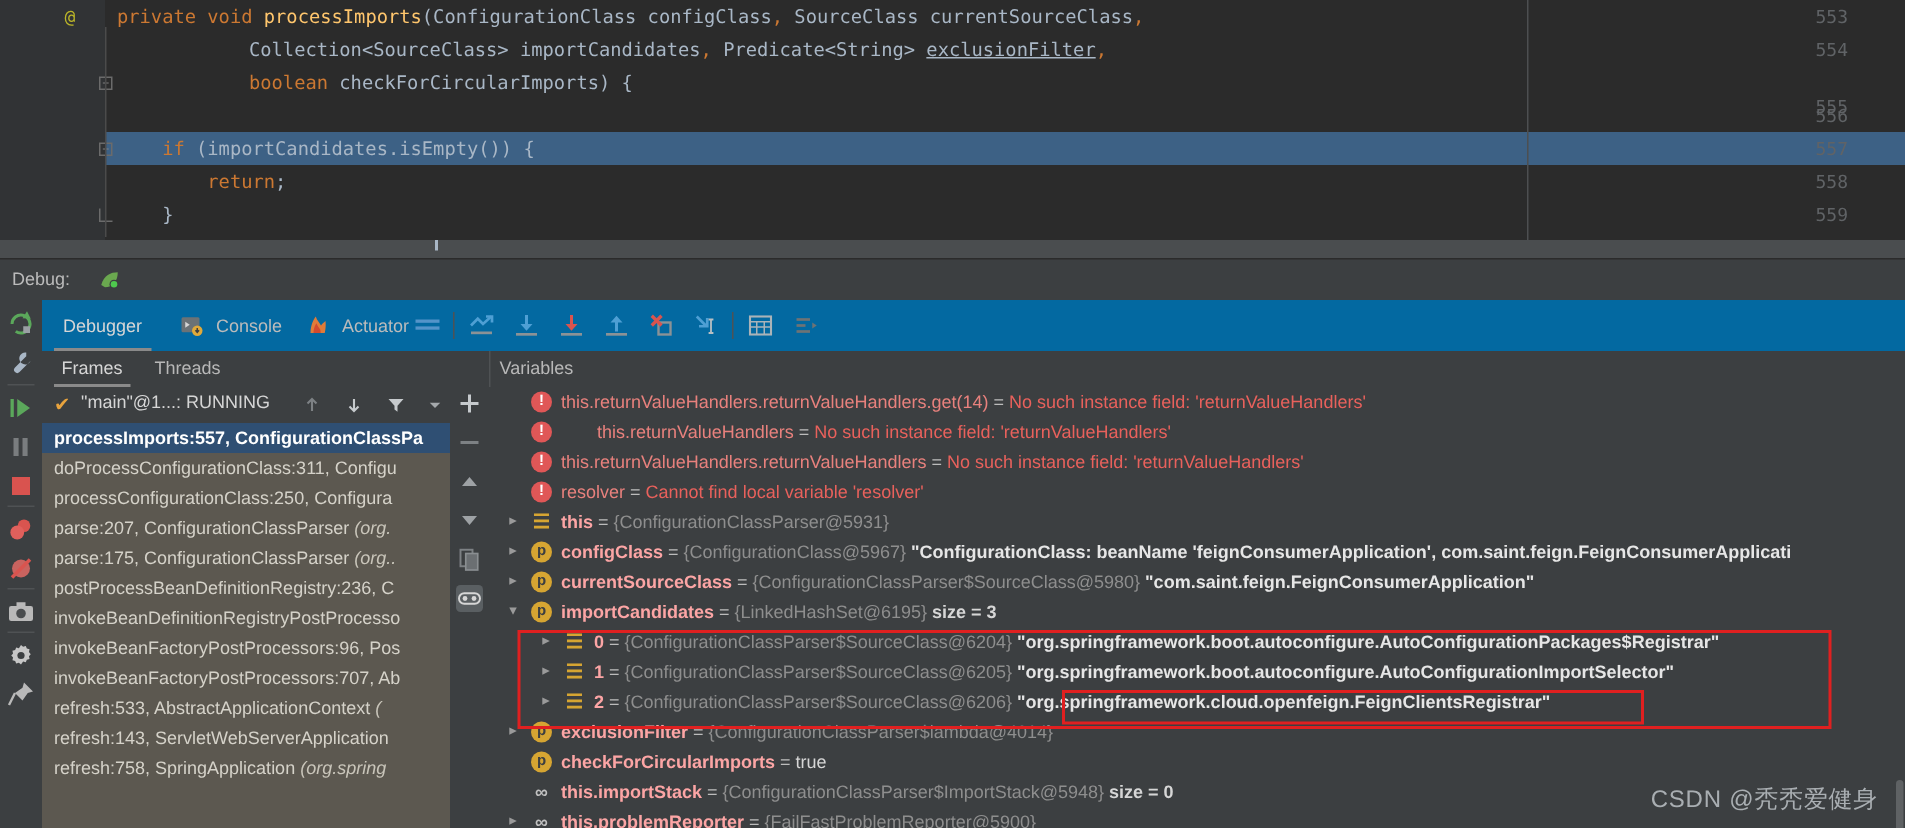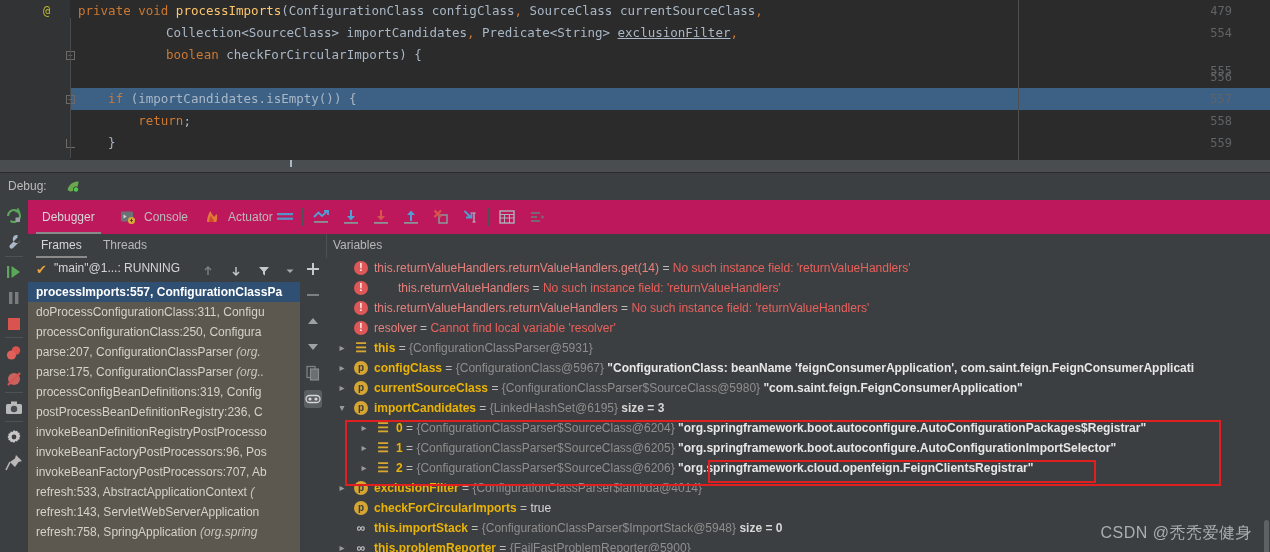--- a/index.html
+++ b/index.html
@@ -99,21 +99,21 @@
   .vtb-btn {
     position: absolute; left: 4px; width: 20px; height: 20px;
   }
   .vtb-sep {
     position: absolute; left: 5px; width: 18px; height: 1px; background: #4f5254;
   }
 
   
   .dbg-toolbar {
     position: absolute; left: 28px; top: 200px; width: 1242px; height: 34px;
-    background: #be185d;
+    background: #0369a1;
   }
   .dbg-tab {
     position: absolute; top: 0; height: 34px; line-height: 34px;
     font-size: 12px; color: #bbbbbb; padding: 0 6px;
   }
   .dbg-tab.active {
     color: #d6d6d6; border-bottom: 2px solid #8a8a8a;
   }
   .dbg-tab-ic { position: absolute; top: 9px; width: 16px; height: 16px; }
   .tb-sep {
@@ -187,21 +187,21 @@
     font-weight: bold; color: #3c3f41;
   }
   .badge-p { background: #d6a532; }
   .badge-err { background: #e05757; color: #fff; border-radius: 50%; }
   .badge-list {
     background: none; color: #d6a532; font-size: 13px; line-height: 14px;
   }
   .badge-oo { background: none; color: #c0c0c0; font-size: 12px; }
   .var-text { position: absolute; left: 48px; top: 0; }
   .vname { color: #e8817d; }
-  .vname-b { color: #eab308; font-weight: bold; }
+  .vname-b { color: #fca5a5; font-weight: bold; }
   .veq { color: #bcbcbc; }
   .vref { color: #8e8e8e; }
   .vstr { color: #e6e6e6; font-weight: bold; }
   .verr { color: #e8615c; }
   .vnum { color: #d6d6d6; font-weight: bold; }
   .vbool { color: #d6d6d6; }
 
   .redbox-outer {
     position: absolute; left: 345px; top: 420px;
     width: 876px; height: 66px;
@@ -236,21 +236,21 @@
 </head>
 <body>
 
 <div class="app">
 
   <div class="editor">
     <div class="hl-row" style="top:88px;"></div>
     <div class="gutter"></div>
     <div class="editor-divider" style="left:1018px;"></div>
     <div id="editor-lines">
-        <div class="gutter-num" style="top: 4px;">479</div>
+        <div class="gutter-num" style="top: 4px;">553</div>
         <div class="gutter-at" style="top: 4px;">@</div>
         <div class="code-line" style="top: 0px; padding-left: 0px; text-align: center;"><span class="kw">private </span><span class="kw">void </span><span class="mth">processImports</span><span>(ConfigurationClass configClass</span><span class="pn">,</span><span> SourceClass currentSourceClass</span><span class="pn">,</span></div>
         <div class="gutter-num" style="top: 26px;">554</div>
         <div class="code-line" style="top: 22px; padding-left: 88px;"><span>Collection&lt;SourceClass&gt; importCandidates</span><span class="pn">,</span><span> Predicate&lt;String&gt; </span><span class="param-ul">exclusionFilter</span><span class="pn">,</span></div>
         <div class="gutter-num" style="top: 48px; margin-top: 16px;">555</div>
         <div class="fold-marker" style="top: 51px;">−</div>
         <div class="code-line" style="top: 44px; padding-left: 88px;"><span class="kw">boolean </span><span>checkForCircularImports) {</span></div>
         <div class="gutter-num" style="top: 70px;">556</div>
         <div class="code-line" style="top: 66px; padding-left: 0px;"></div>
         <div class="gutter-num" style="top: 92px;">557</div>
@@ -476,21 +476,20 @@
             <path d="M2.5 4.5 L6 8 L9.5 4.5 Z" fill="#a5a9ac"></path>
           </svg>
       </span>
     </div>
     <div class="frames-list" id="frames-list">
         <div class="frame-item selected"><span>processImports:557, ConfigurationClassPa</span></div>
         <div class="frame-item"><span>doProcessConfigurationClass:311, Configu</span></div>
         <div class="frame-item"><span>processConfigurationClass:250, Configura</span></div>
         <div class="frame-item"><span>parse:207, ConfigurationClassParser </span><i>(org.</i></div>
         <div class="frame-item"><span>parse:175, ConfigurationClassParser </span><i>(org..</i></div>
-        <div class="frame-item"><span>processConfigBeanDefinitions:319, Config</span></div>
         <div class="frame-item"><span>postProcessBeanDefinitionRegistry:236, C</span></div>
         <div class="frame-item"><span>invokeBeanDefinitionRegistryPostProcesso</span></div>
         <div class="frame-item"><span>invokeBeanFactoryPostProcessors:96, Pos</span></div>
         <div class="frame-item"><span>invokeBeanFactoryPostProcessors:707, Ab</span></div>
         <div class="frame-item"><span>refresh:533, AbstractApplicationContext </span><i>(</i></div>
         <div class="frame-item"><span>refresh:143, ServletWebServerApplication</span></div>
         <div class="frame-item"><span>refresh:758, SpringApplication </span><i>(org.spring</i></div>
       </div>
   </div>
 

